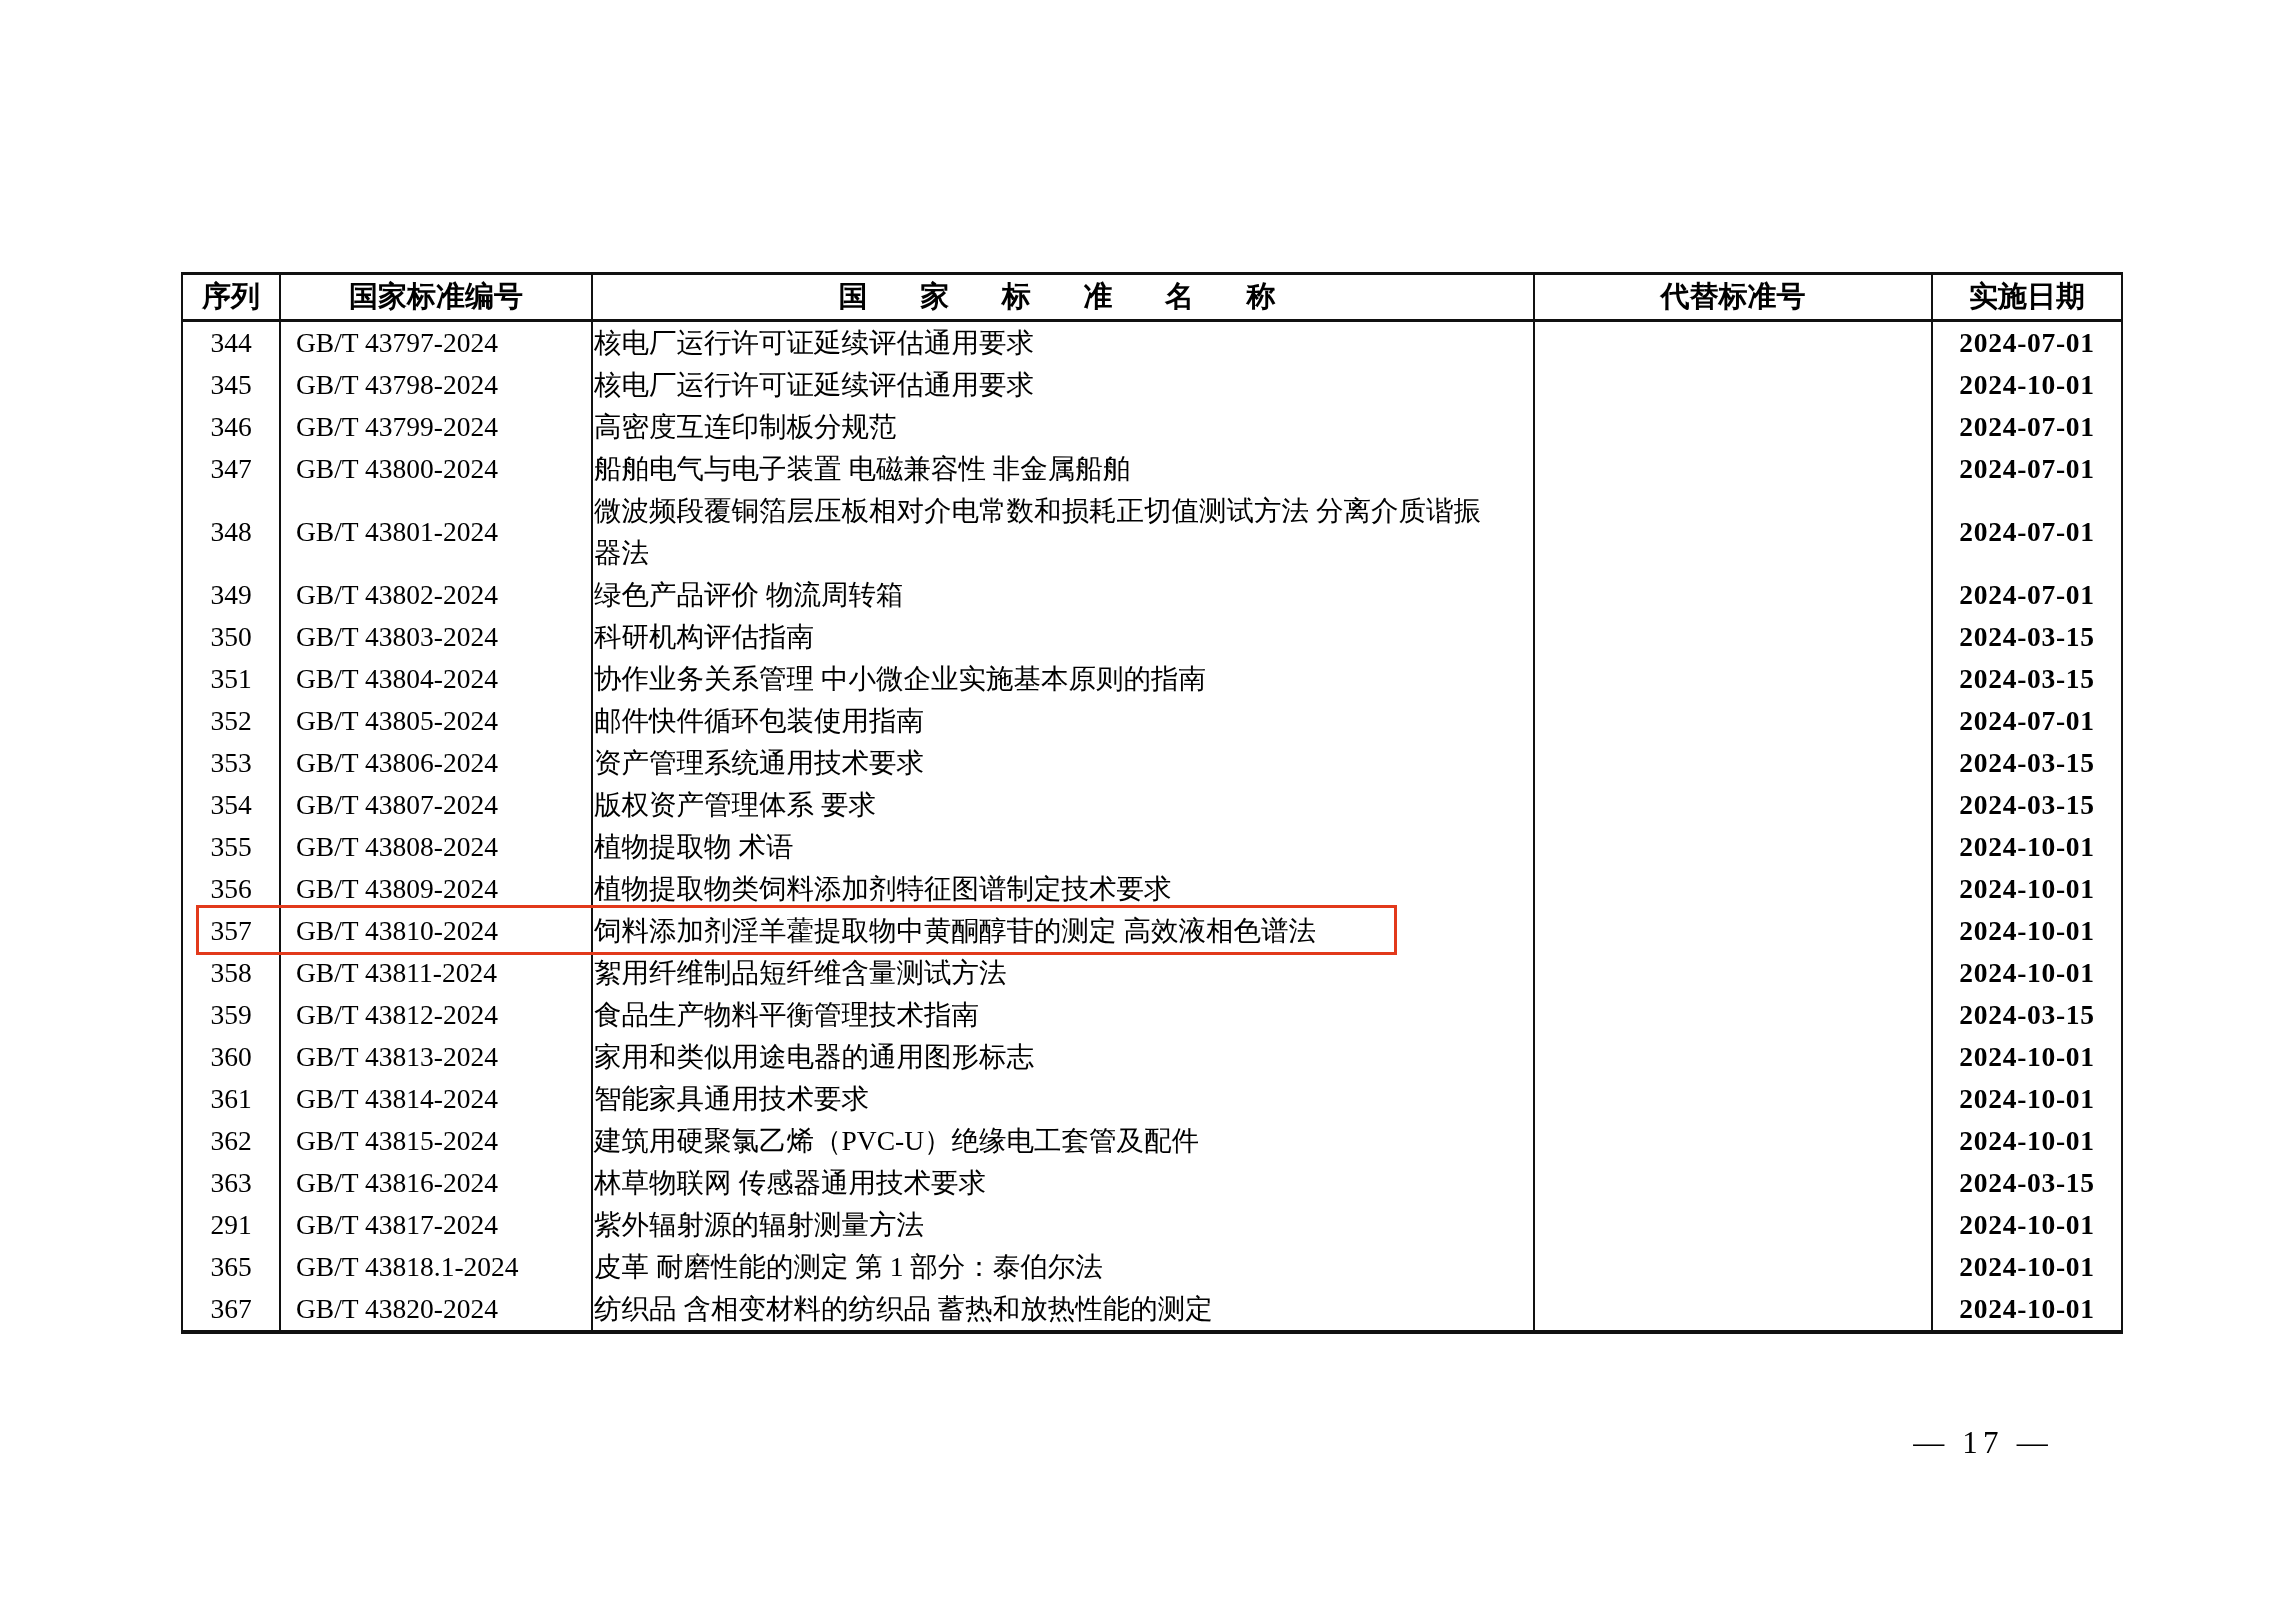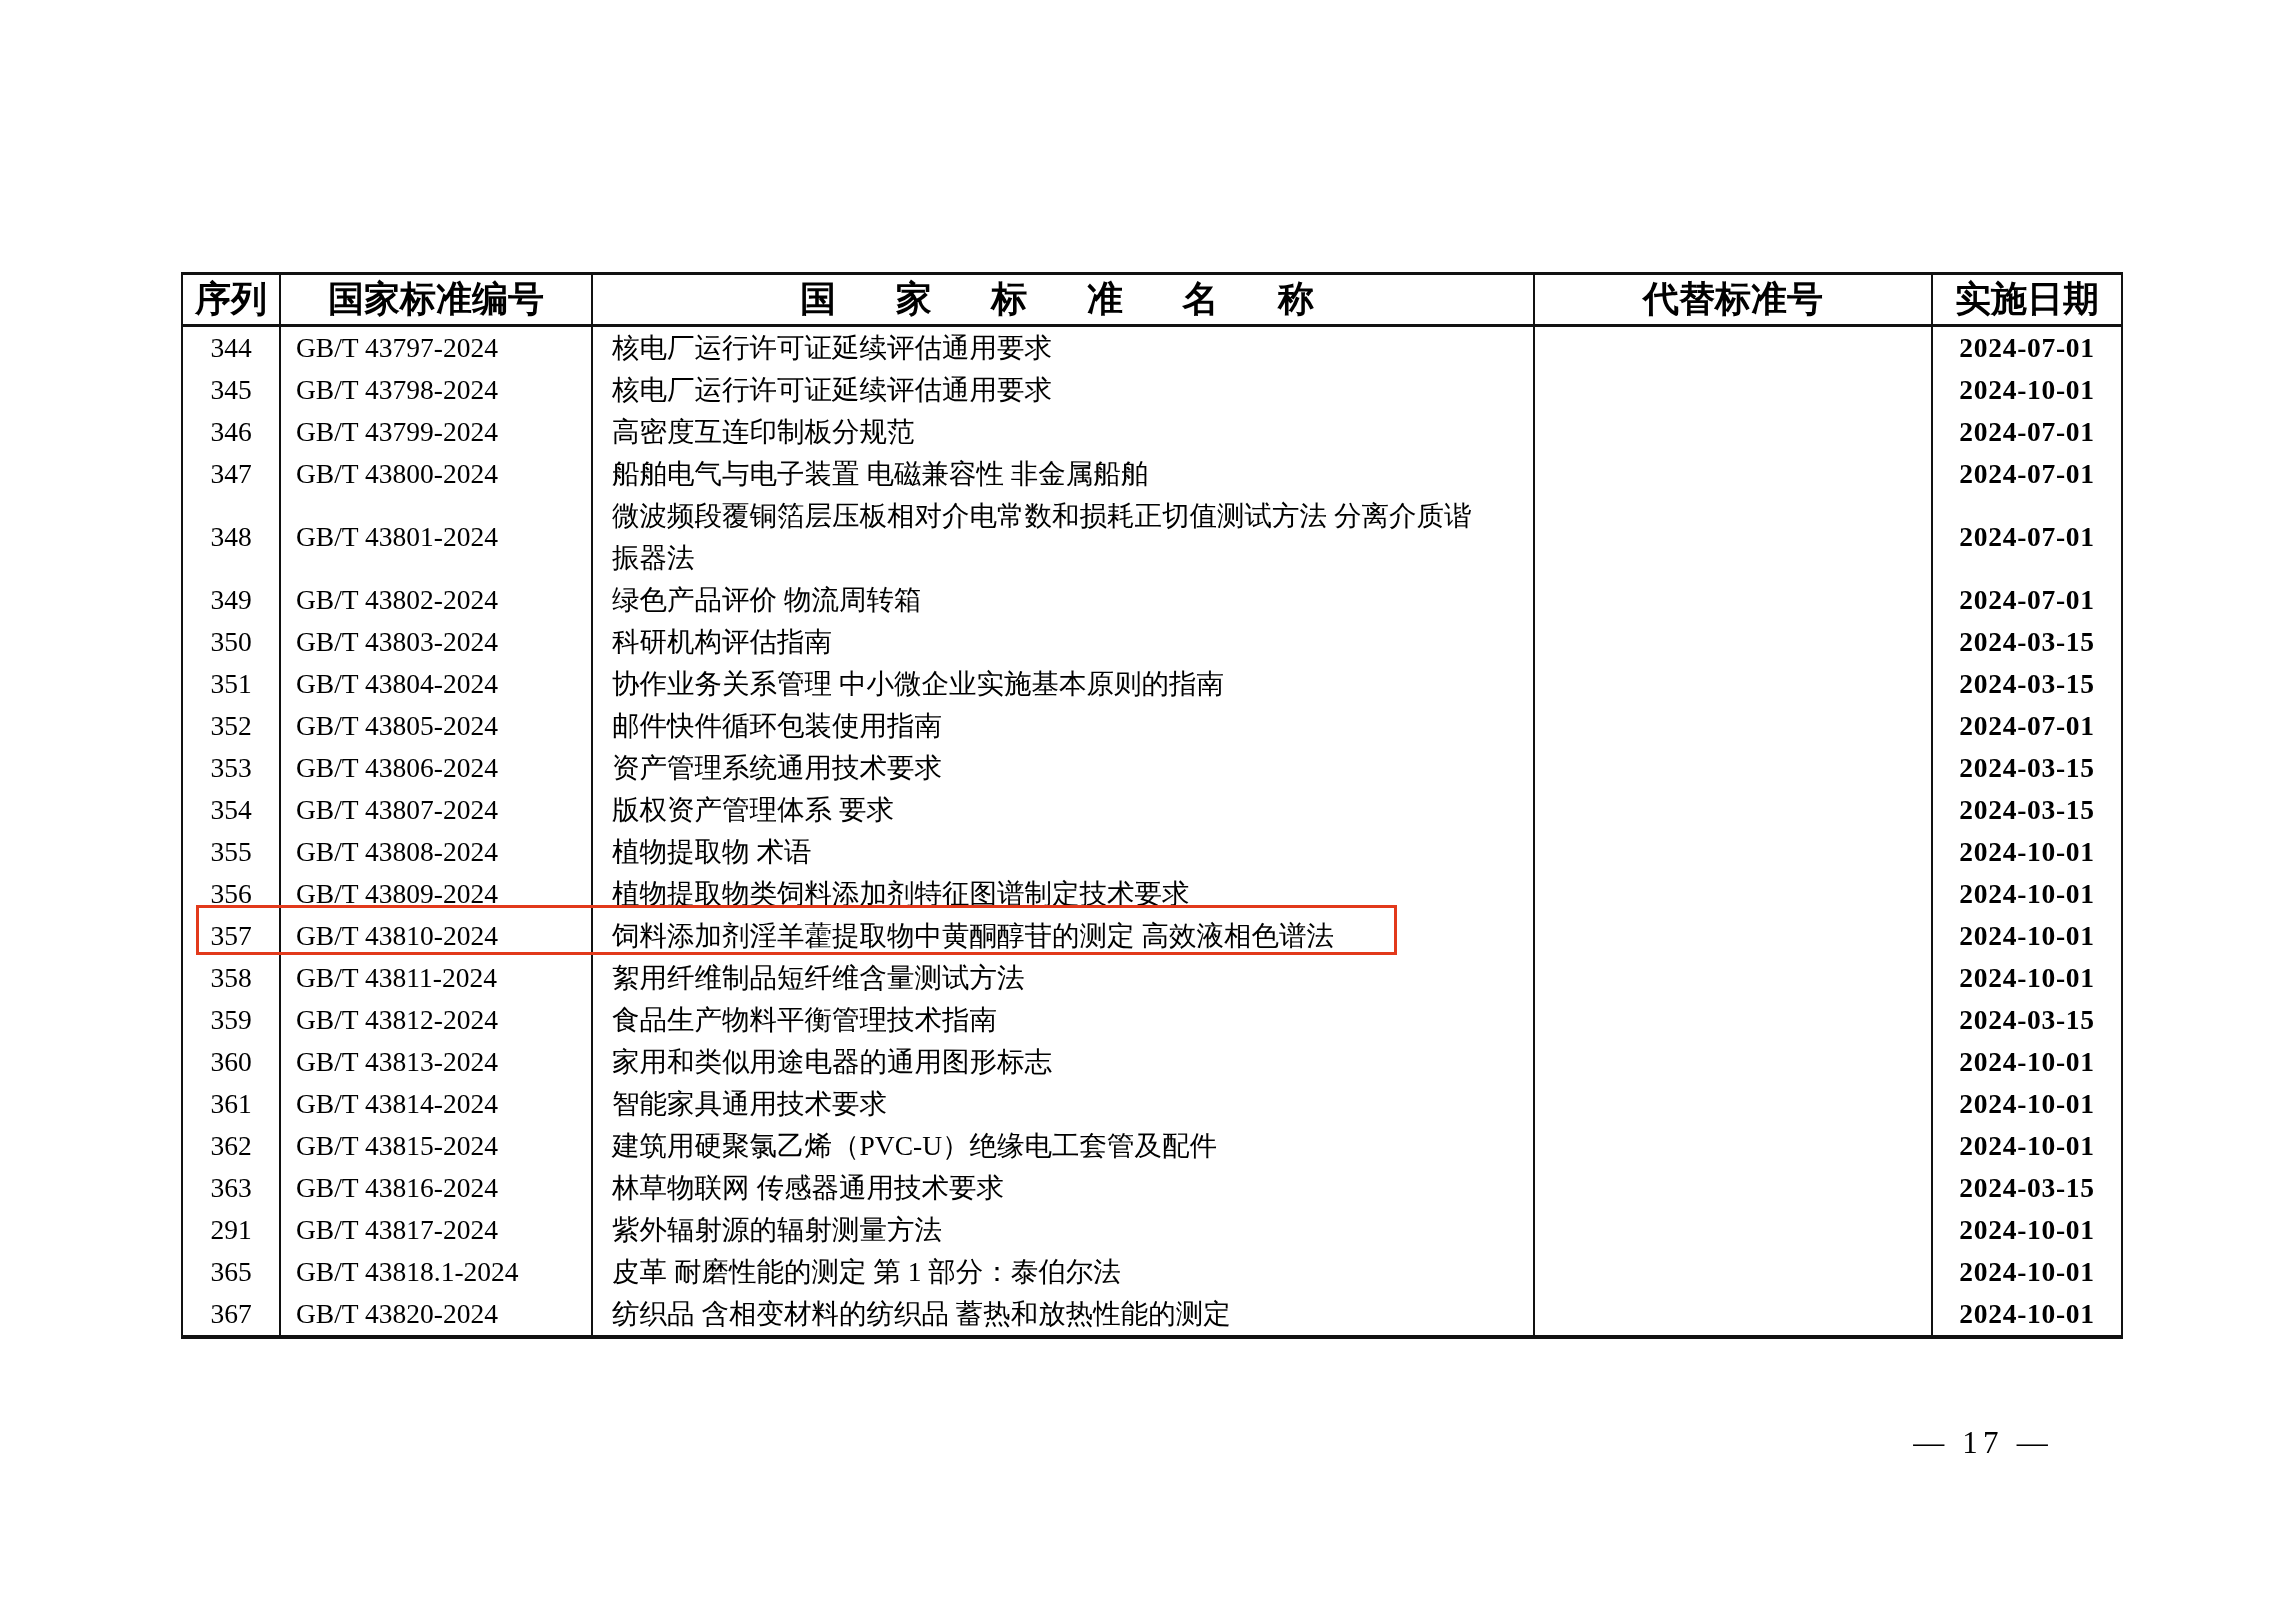--- a/index.html
+++ b/index.html
@@ -26,36 +26,36 @@
     border-left:2px solid #111;
     border-right:2px solid #111;
     padding:0;
     overflow:hidden;
   }
   .std-table thead th{
     height:44px;
     border-bottom:3.9px solid #111;
     font-family:"Liberation Sans","DejaVu Sans",sans-serif;
     font-weight:700;
-    font-size:36px;
+    font-size:29px;
     text-align:center;
     vertical-align:middle;
     white-space:nowrap;
   }
   .std-table thead th.col-name{letter-spacing:11.8px;}
   .std-table tbody td{
     font-size:27.5px;
     line-height:42px;
     vertical-align:middle;
     word-break:break-all;
   }
   .std-table tbody tr{height:42px;}
   td.cell-seq{text-align:center;}
   td.cell-code{padding-left:15px;white-space:nowrap;}
-  td.cell-name{padding-left:19px;padding-right:50px;}
+  td.cell-name{padding-left:1px;padding-right:50px;}
   td.cell-replaced{text-align:center;}
   td.cell-date{text-align:center;letter-spacing:0.7px;white-space:nowrap;font-weight:bold;}
   .highlight-box{
     position:absolute;
     left:196px;
     width:1201px;
     border:3.9px solid #e2391b;
     box-sizing:border-box;
     background:transparent;
     pointer-events:none;

